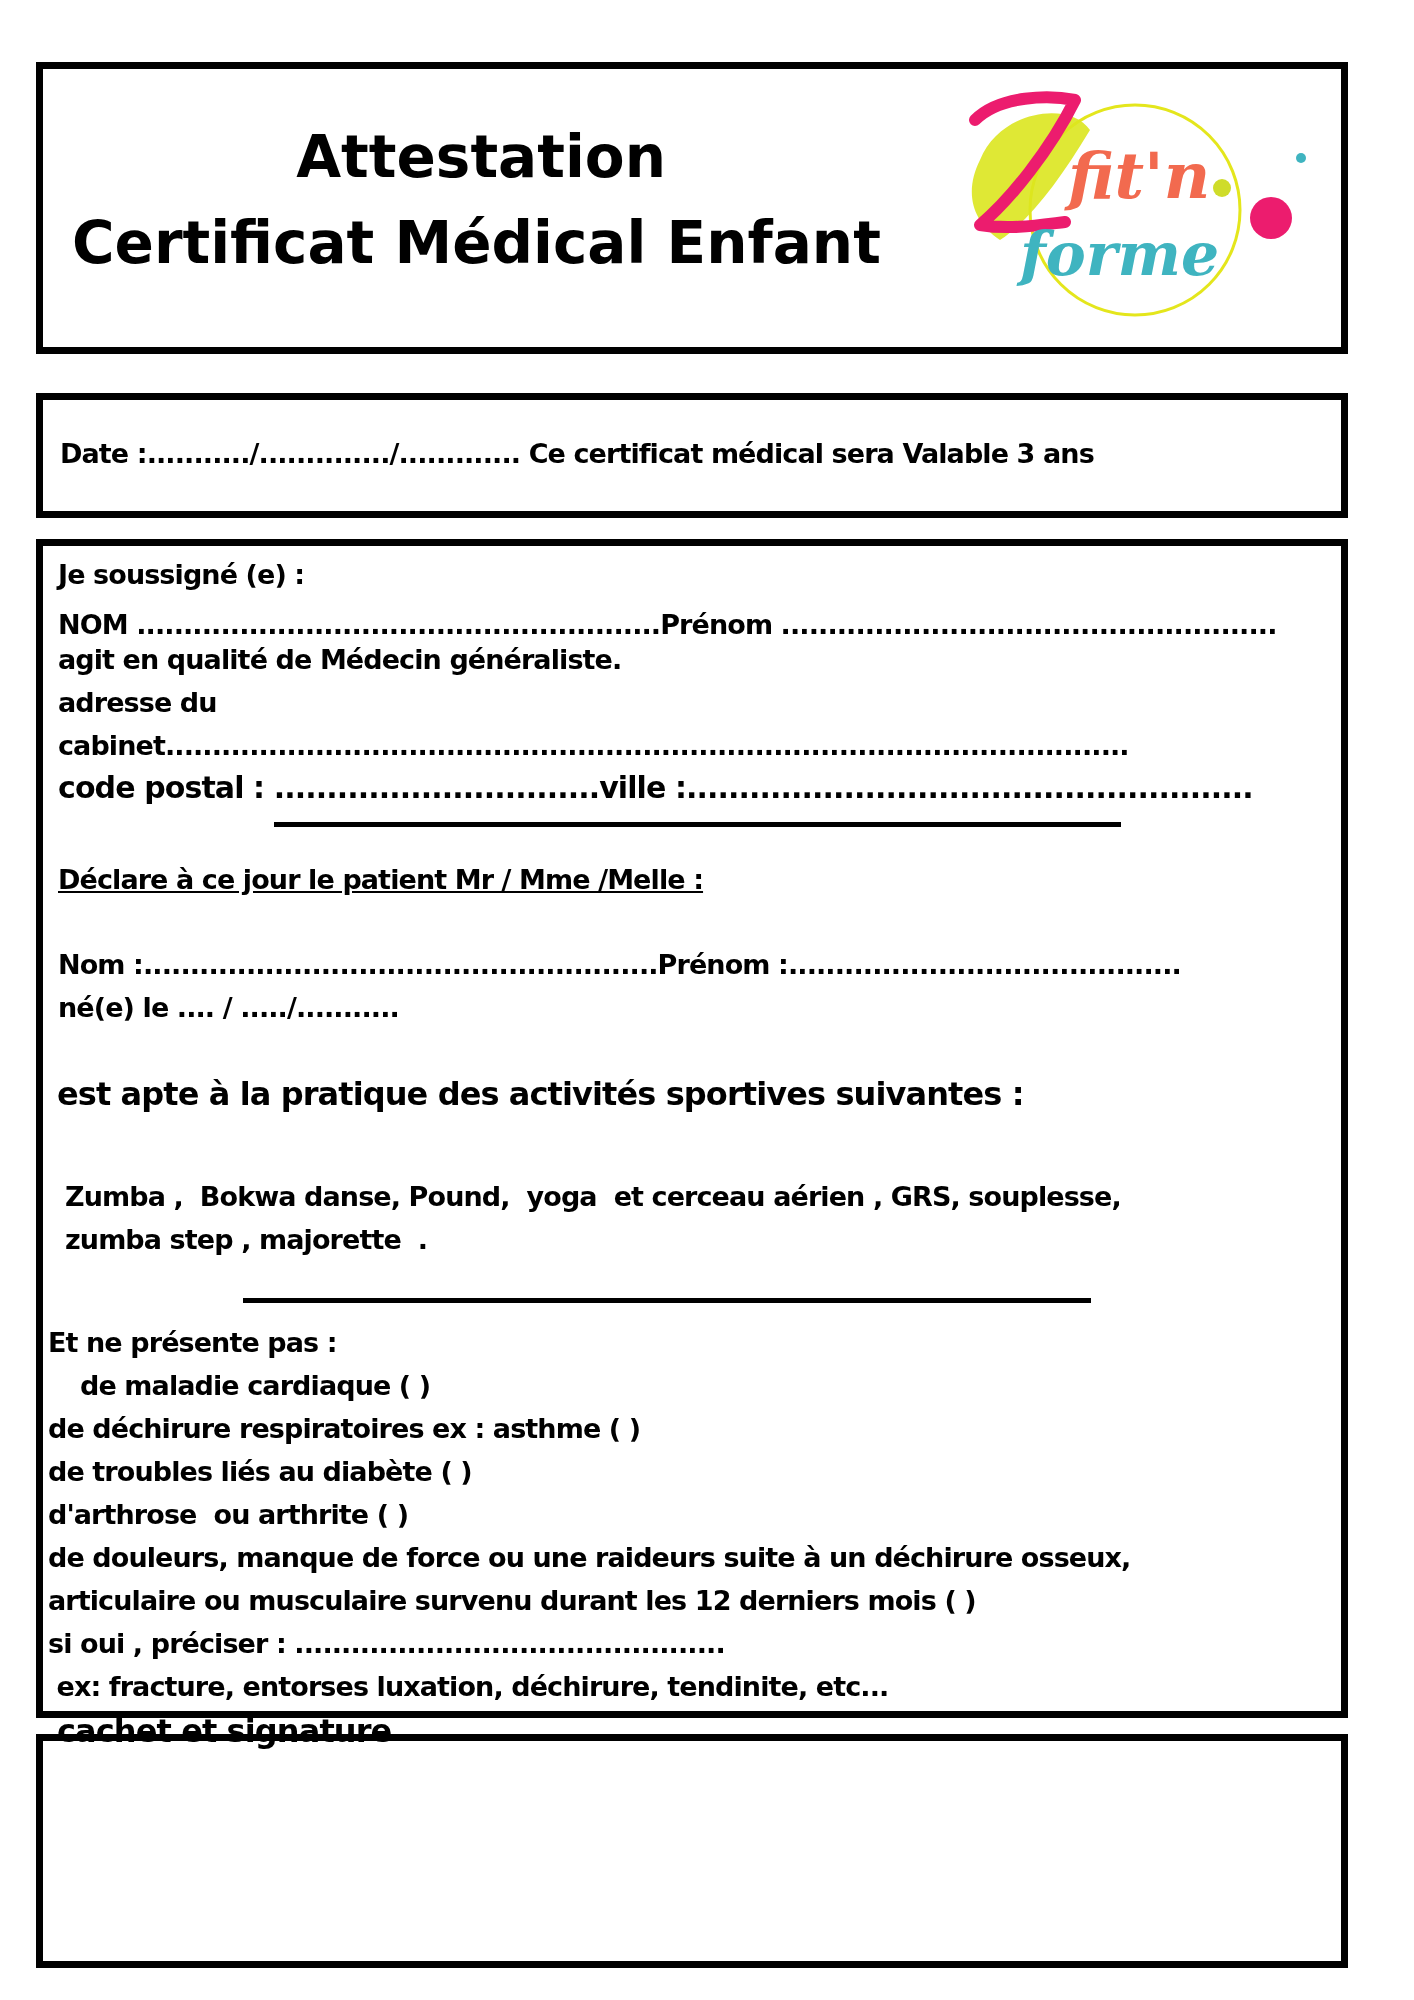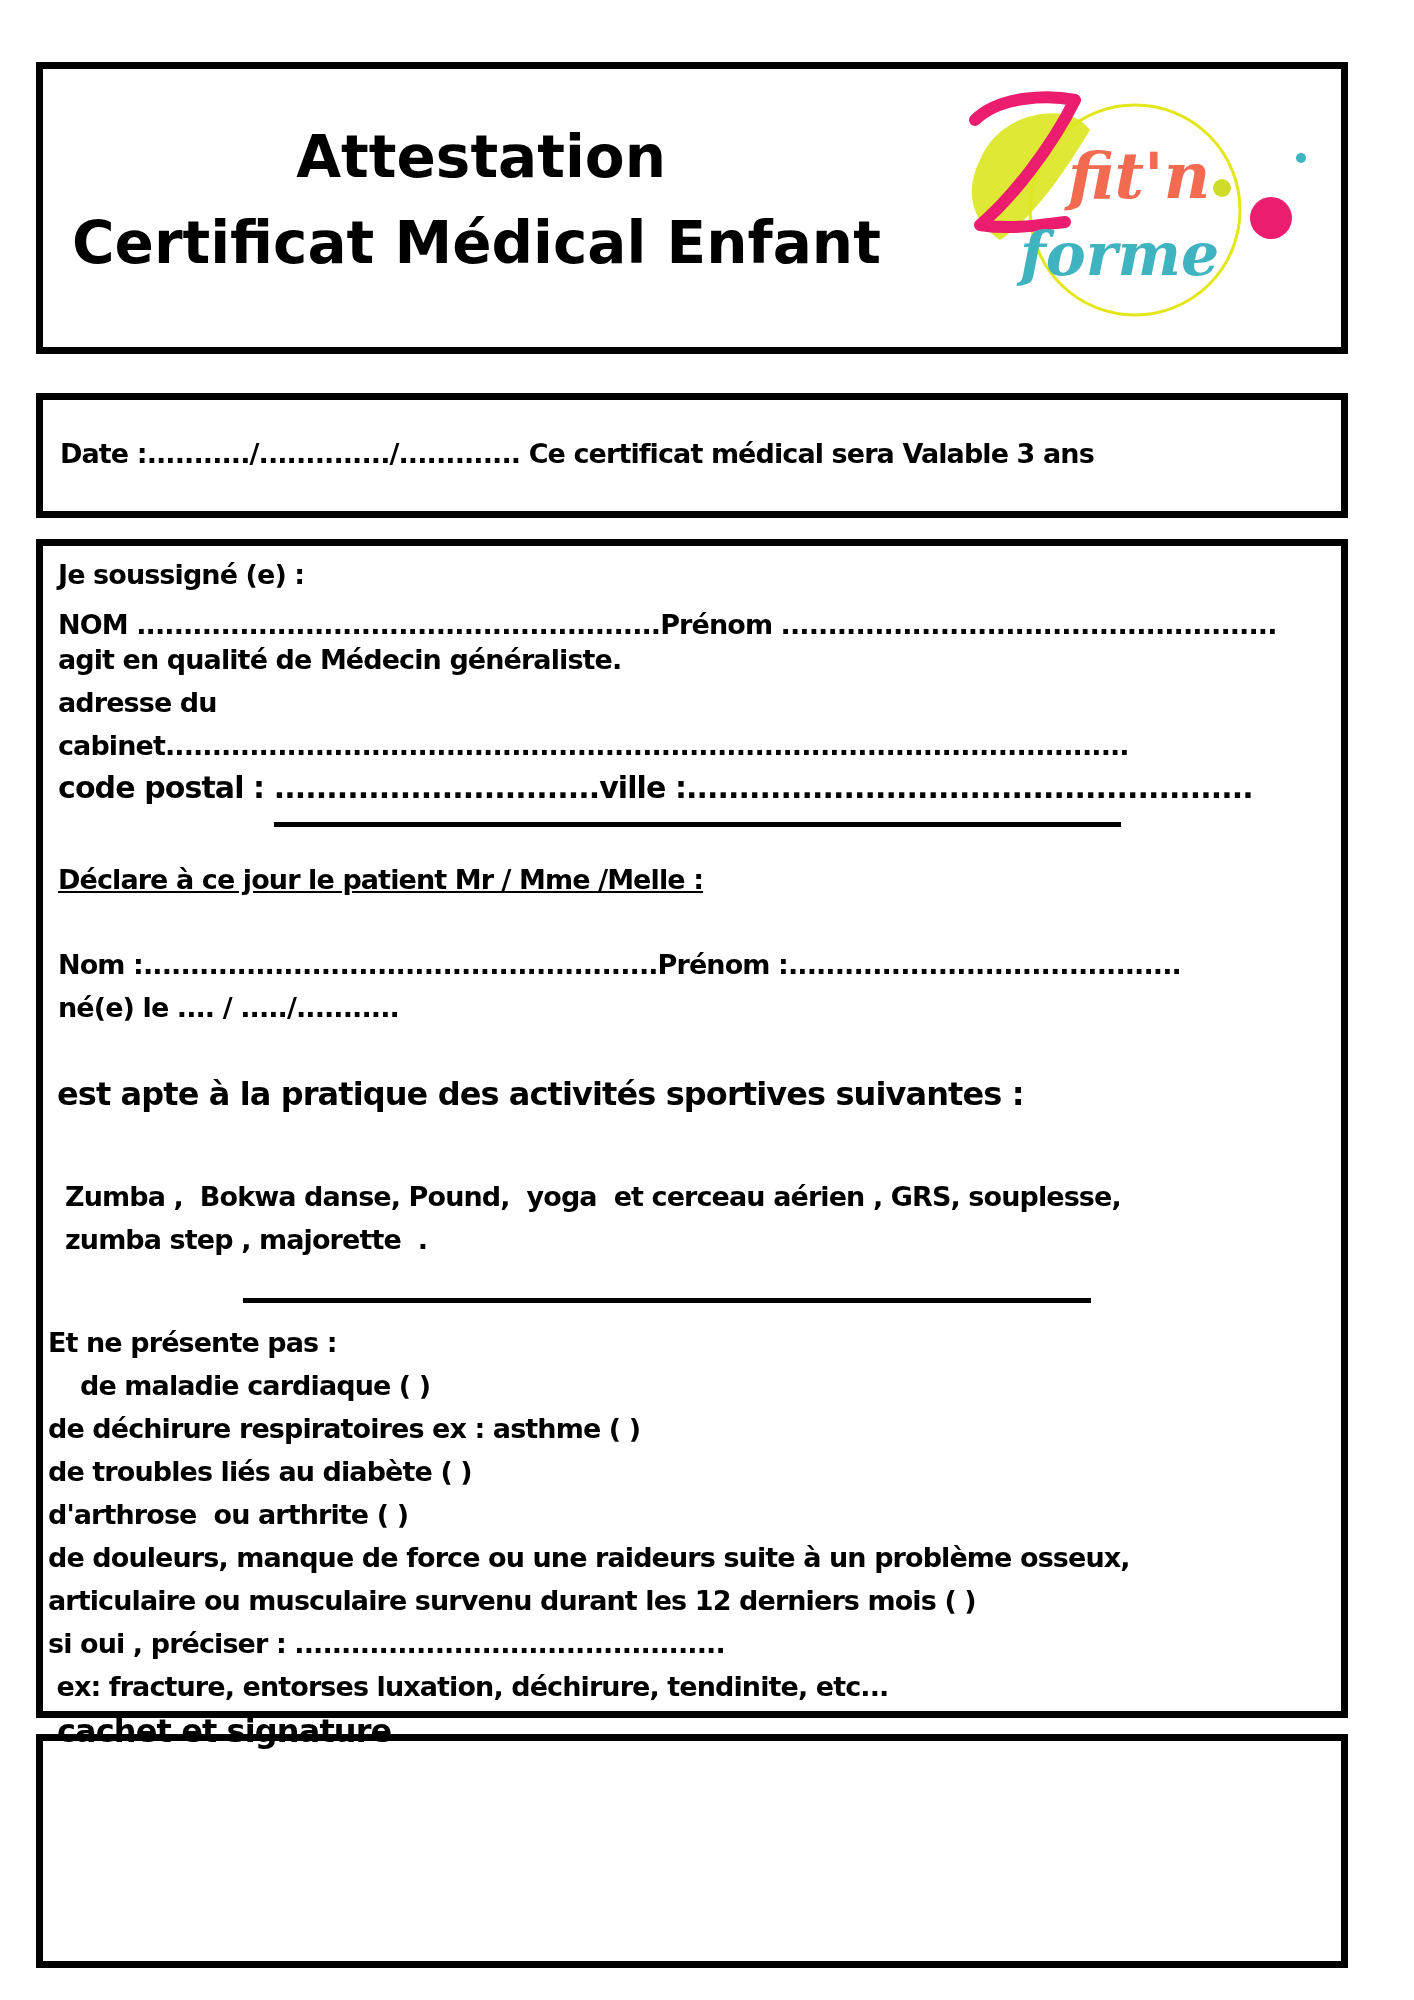--- a/index.html
+++ b/index.html
@@ -72,19 +72,19 @@
 <div class="t f28" style="left:65px; top:1183px;">Zumba ,  Bokwa danse, Pound,  yoga  et cerceau aérien , GRS, souplesse,</div>
 <div class="t f28" style="left:65px; top:1226px;">zumba step , majorette  .</div>
 
 <div class="rule" style="left:243px; top:1298px; width:848px;"></div>
 
 <div class="t f28" style="left:48px; top:1329px;">Et ne présente pas :</div>
 <div class="t f28" style="left:48px; top:1372px;margin-left:32px;">de maladie cardiaque ( )</div>
 <div class="t f28" style="left:48px; top:1415px;">de déchirure respiratoires ex : asthme ( )</div>
 <div class="t f28" style="left:48px; top:1458px;">de troubles liés au diabète ( )</div>
 <div class="t f28" style="left:48px; top:1501px;">d'arthrose  ou arthrite ( )</div>
-<div class="t f28" style="left:48px; top:1544px;">de douleurs, manque de force ou une raideurs suite à un problème osseux,</div>
+<div class="t f28" style="left:48px; top:1544px;">de douleurs, manque de force ou une raideurs suite à un déchirure osseux,</div>
 <div class="t f28" style="left:48px; top:1587px;">articulaire ou musculaire survenu durant les 12 derniers mois ( )</div>
 <div class="t f28" style="left:48px; top:1630px;">si oui , préciser : ..............................................</div>
 <div class="t f28" style="left:48px; top:1673px;"> ex: fracture, entorses luxation, déchirure, tendinite, etc...</div>
 
 <div class="box" id="box-sign"></div>
 <div class="t f32" style="left:57px; top:1715px;">cachet et signature</div>
 
 </body></html>

